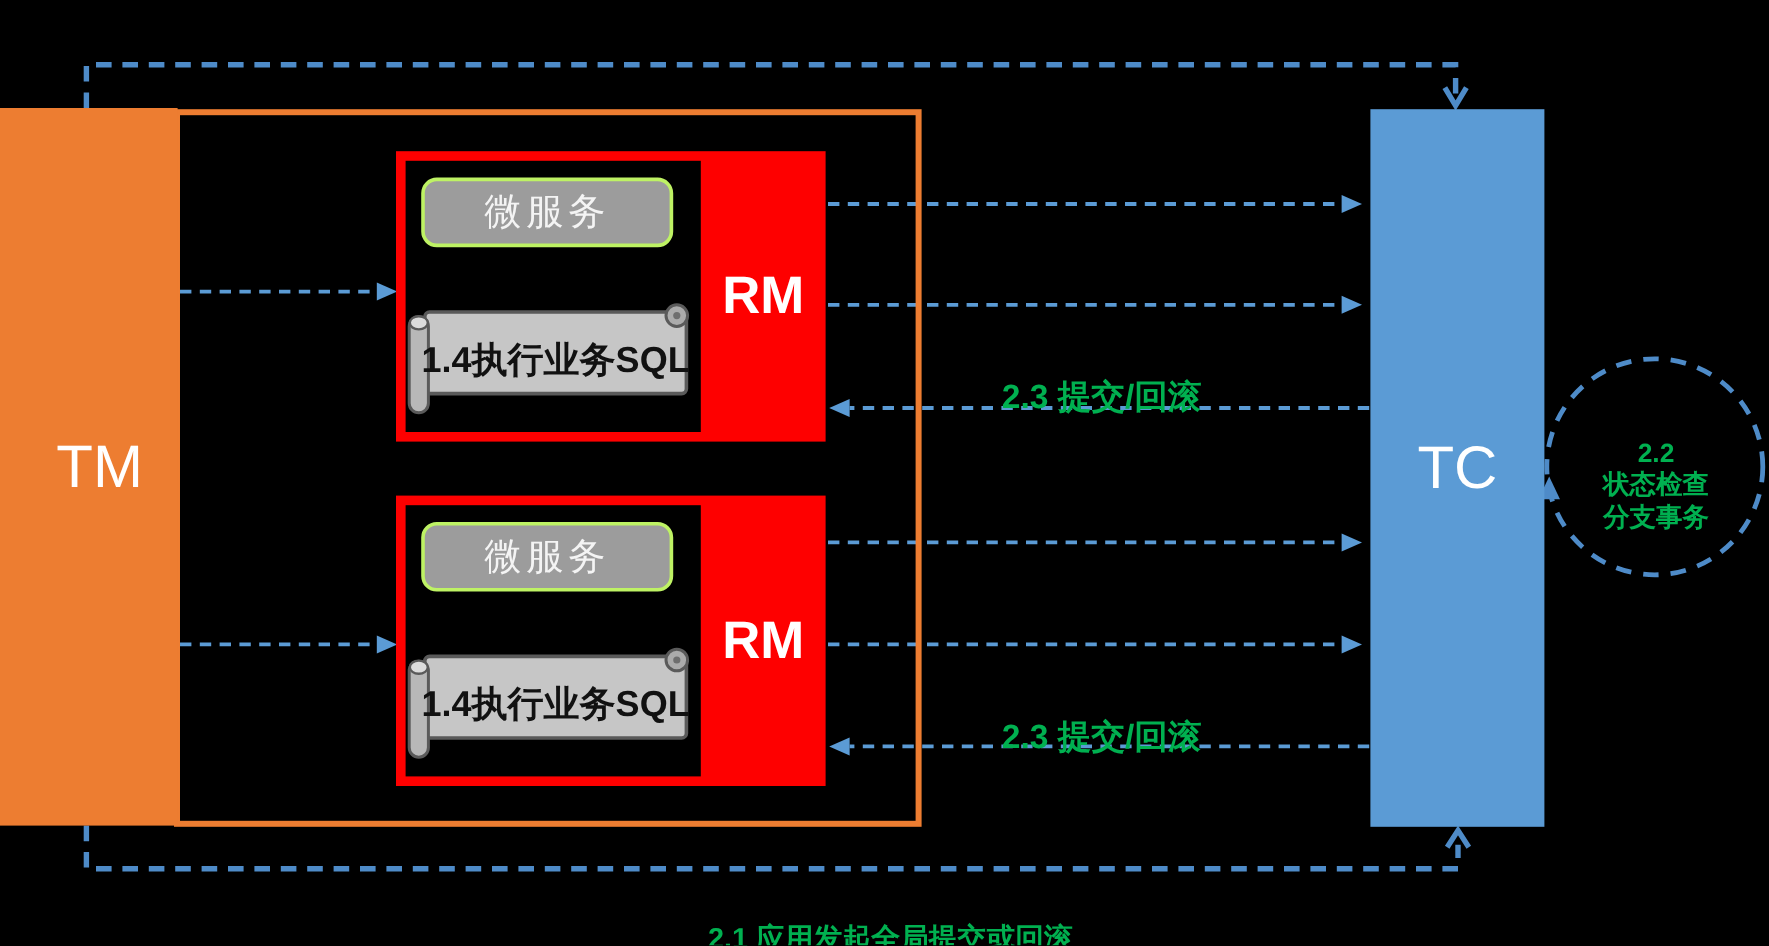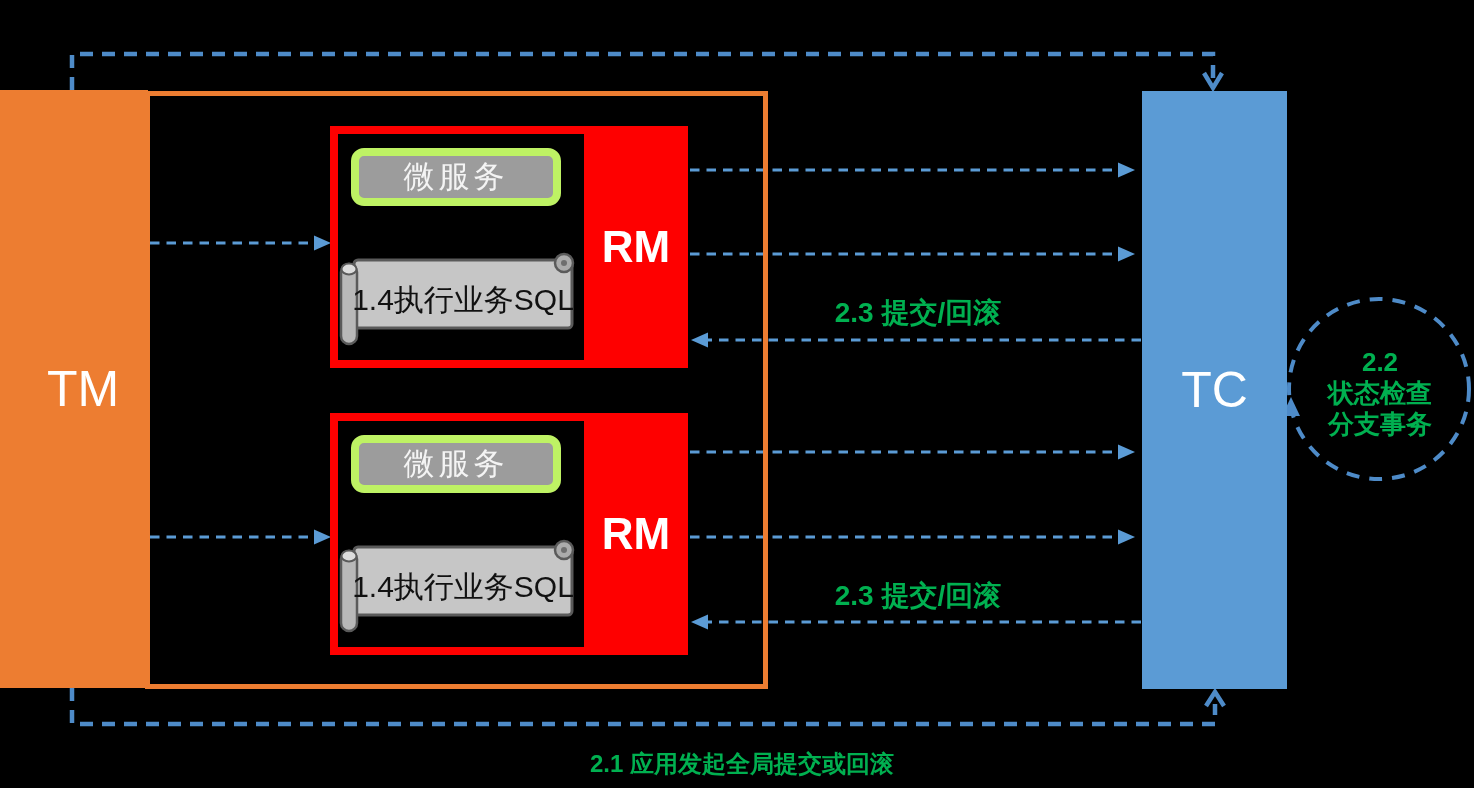--- a/index.html
+++ b/index.html
@@ -32,43 +32,43 @@
   .rm-inner{
     position:absolute;left:8px;top:8px;width:246px;height:226px;background:#000;
   }
   .rm-label{
     position:absolute;left:254px;top:0;width:104px;height:100%;
     display:flex;align-items:center;justify-content:center;
     color:#fff;font-weight:bold;font-size:44px;border-radius:22px;
   }
   .ms-badge{
     position:absolute;left:13px;top:14px;width:210px;height:58px;
-    background:#9C9C9C;border:8px solid #bef264;border-radius:13px;
+    background:#9C9C9C;border:3px solid #bef264;border-radius:13px;
     display:flex;align-items:center;justify-content:center;
     color:#F4F4F4;font-size:31px;letter-spacing:4px;
   }
   .scroll-wrap{position:absolute;left:-2px;top:118px;width:250px;height:96px;}
   .scroll-wrap svg{position:absolute;left:0;top:0;}
   .scroll-text{
     position:absolute;left:16px;top:22px;width:222px;height:52px;
     display:flex;align-items:center;justify-content:center;
-    color:#111;font-weight:normal;font-size:30px;white-space:nowrap;
+    color:#111;font-weight:bold;font-size:30px;white-space:nowrap;
   }
 
   .tc-box{
     position:absolute;left:1142px;top:91px;width:145px;height:598px;
     background:#5B9BD5;z-index:2;display:flex;align-items:center;justify-content:center;
   }
   .tc-box .node-label{font-size:50px;text-align:center;}
 
-  .green{color:#00B050;font-weight:bold;position:absolute;z-index:4;text-align:center;}
+  .green{color:#00B050;font-weight:bold;position:absolute;z-index:4;text-align:center;margin-top:18px;}
   .lbl-23a{left:768px;top:294px;width:300px;font-size:28px;}
   .lbl-23b{left:768px;top:577px;width:300px;font-size:28px;}
   .lbl-21{left:542px;top:748px;width:400px;font-size:24px;}
-  .lbl-22{left:1294px;top:347px;width:172px;font-size:26px;line-height:1.2;}
+  .lbl-22{left:1294px;top:347px;width:172px;font-size:22px;line-height:1.2;}
   .lbl-22 span{display:block;}
 </style>
 </head>
 <body>
 
 <div class="stage">
 
   <svg class="connectors" viewBox="0 0 1474 788">
 
     <g>

